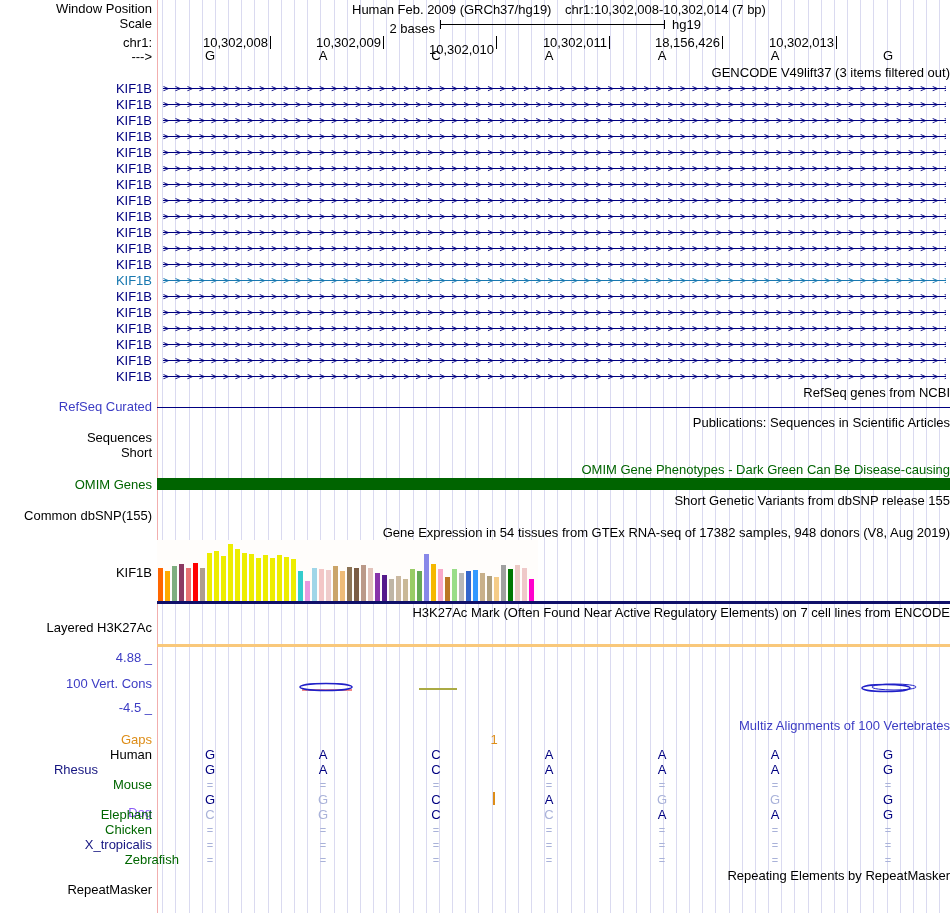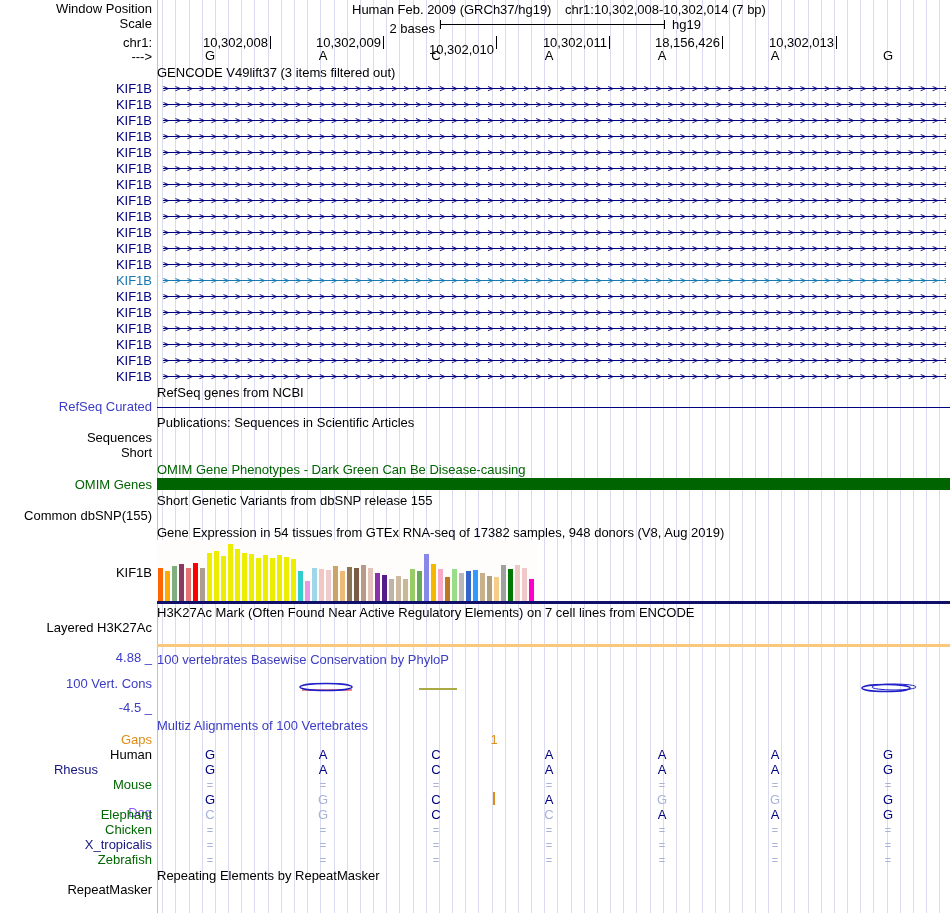--- a/index.html
+++ b/index.html
@@ -1,20 +1,20 @@
 <!DOCTYPE html>
 <html><head>
 <meta charset="utf-8">
 <style>
   html,body{margin:0;padding:0;background:#fff;}
   #page{position:relative;width:950px;height:913px;overflow:hidden;
         font-family:"Liberation Sans","DejaVu Sans",sans-serif;font-size:13px;color:#000;background:#fff;}
   .abs{position:absolute;}
   .lbl{position:absolute;left:0;width:152px;text-align:right;height:14px;line-height:14px;white-space:nowrap;}
-  .ctitle{position:absolute;left:157px;width:793px;text-align:left;height:14px;line-height:14px;white-space:nowrap;}
+  .ctitle{position:absolute;left:157px;width:793px;text-align:right;height:14px;line-height:14px;white-space:nowrap;}
   .blue{color:#3C3CC4;}
   .green{color:#006400;}
   .orange{color:#DD8D18;}
   #stripes{position:absolute;left:157px;top:0;width:793px;height:913px;
     background:repeating-linear-gradient(90deg, transparent 0px, transparent 5.3px, #DADAF0 5.3px, #DADAF0 6.3px, transparent 6.3px, transparent 13.17px);}
   #leftline{position:absolute;left:157px;top:0;width:1px;height:913px;background:#F2AEAE;}
   .hline{position:absolute;height:1px;background:#000080;}
   .tick{position:absolute;width:1px;background:#000;}
   .coordlbl{position:absolute;width:86px;text-align:right;height:13px;line-height:13px;}
   .baseletter{position:absolute;width:40px;text-align:center;height:14px;line-height:14px;}
@@ -251,21 +251,20 @@
       <div class="gbar" style="left: 365px; height: 33px; background: rgb(239, 201, 201);"></div>
       <div class="gbar" style="left: 372px; height: 22px; background: rgb(255, 0, 204);"></div>
     </div>
   <div id="gtexbase"></div>
 
   <div class="ctitle" style="top:606px">H3K27Ac Mark (Often Found Near Active Regulatory Elements) on 7 cell lines from ENCODE</div>
   <div class="lbl" style="top:621px">Layered H3K27Ac</div>
   <div id="h3kline"></div>
 
   <div class="lbl blue" style="top:651px">4.88 _</div>
-  <div class="ctitle blue" style="top:653px">100 vertebrates Basewise Conservation by PhyloP</div>
   <div class="lbl blue" style="top:677px">100 Vert. Cons</div>
   <div class="lbl blue" style="top:701px">-4.5 _</div>
   <svg class="abs" style="left:157px;top:680px" width="793" height="16">
     <line x1="145" y1="10" x2="195" y2="10" stroke="#F08888" stroke-width="2"></line>
     <ellipse cx="169" cy="7" rx="26" ry="3.5" fill="none" stroke="#2020C8" stroke-width="1.5"></ellipse>
     <line x1="262" y1="9" x2="300" y2="9" stroke="#AAAA44" stroke-width="2"></line>
     <ellipse cx="729" cy="8" rx="24" ry="3.5" fill="none" stroke="#2020C8" stroke-width="1.5"></ellipse>
     <ellipse cx="737" cy="7" rx="22" ry="3" fill="none" stroke="#2020C8" stroke-width="1"></ellipse>
   </svg>
 
@@ -322,21 +321,21 @@
       <span class="alncell shade-e" style="left: 755px; top: 823px; position: absolute;">=</span>
       <span class="alncell shade-e" style="left: 868px; top: 823px; position: absolute;">=</span>
       <div class="lbl" style="top: 838px; color: rgb(21, 21, 128);">X_tropicalis</div>
       <span class="alncell shade-e" style="left: 190px; top: 838px; position: absolute;">=</span>
       <span class="alncell shade-e" style="left: 303px; top: 838px; position: absolute;">=</span>
       <span class="alncell shade-e" style="left: 416px; top: 838px; position: absolute;">=</span>
       <span class="alncell shade-e" style="left: 529px; top: 838px; position: absolute;">=</span>
       <span class="alncell shade-e" style="left: 642px; top: 838px; position: absolute;">=</span>
       <span class="alncell shade-e" style="left: 755px; top: 838px; position: absolute;">=</span>
       <span class="alncell shade-e" style="left: 868px; top: 838px; position: absolute;">=</span>
-      <div class="lbl" style="top: 853px; color: rgb(0, 102, 0);">Zebrafish</div>
+      <div class="lbl" style="top: 853px; color: rgb(0, 102, 0); padding-left: 27px;">Zebrafish</div>
       <span class="alncell shade-e" style="left: 190px; top: 853px; position: absolute;">=</span>
       <span class="alncell shade-e" style="left: 303px; top: 853px; position: absolute;">=</span>
       <span class="alncell shade-e" style="left: 416px; top: 853px; position: absolute;">=</span>
       <span class="alncell shade-e" style="left: 529px; top: 853px; position: absolute;">=</span>
       <span class="alncell shade-e" style="left: 642px; top: 853px; position: absolute;">=</span>
       <span class="alncell shade-e" style="left: 755px; top: 853px; position: absolute;">=</span>
       <span class="alncell shade-e" style="left: 868px; top: 853px; position: absolute;">=</span>
     </div>
   <div id="inserttick"></div>
 

